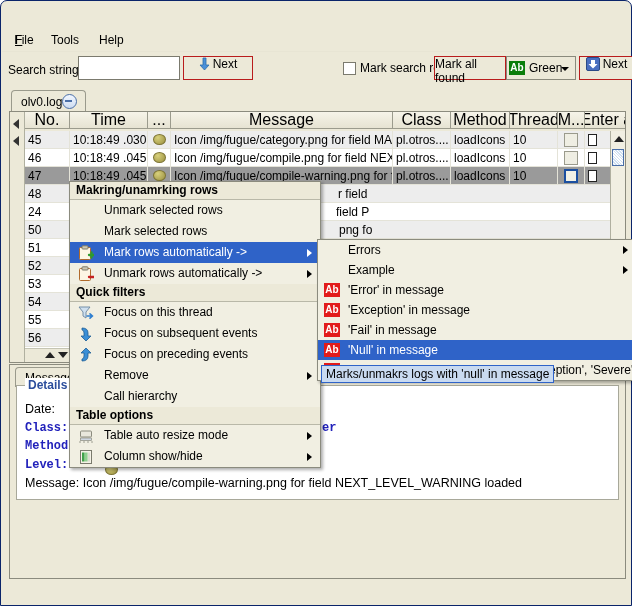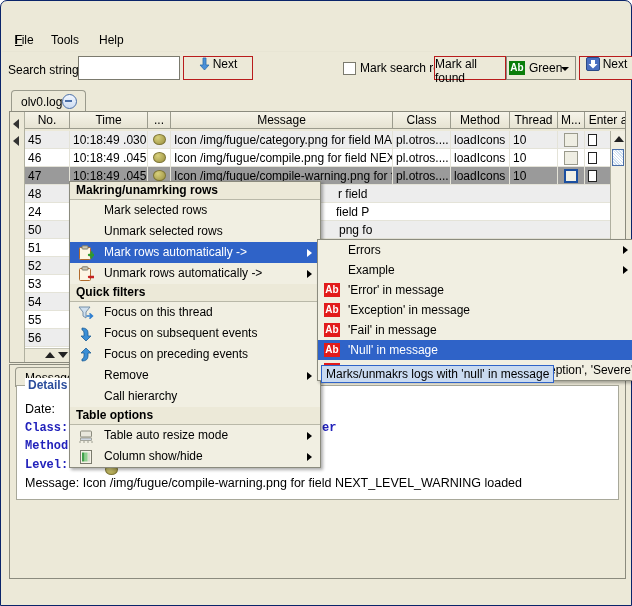--- a/index.html
+++ b/index.html
@@ -177,21 +177,21 @@
   #thead {
     position: absolute; left: 15px; top: 0; height: 19px; width: 602px;
     background: #ece9d8;
   }
   .th {
     position: absolute; top: 0; height: 17px;
     background: linear-gradient(to bottom,#f6f4e9,#e6e3d2);
     border-right: 1px solid #9b9b8d;
     border-bottom: 1px solid #9b9b8d;
     box-sizing: border-box;
-    font-size: 12px; color: #000;
+    font-size: 16px; color: #000;
     display:flex; align-items:center; justify-content:center;
     cursor: default;
     overflow: hidden; white-space: nowrap;
   }
   #tbody {
     position: absolute; left: 15px; top: 19px; width: 602px; height: 231px;
     background: #fff;
     overflow: hidden;
   }
   .trow {
@@ -609,24 +609,24 @@
       <div class="det-row det-plain" style="top:90px">Message: Icon /img/fugue/compile-warning.png for field NEXT_LEVEL_WARNING loaded</div>
     </div>
   </div>
 
 
   <div id="ctxmenu">
 
     <div class="mheader">Makring/unamrking rows</div>
 
     <div class="mi">
+      <span>Unmark selected rows</span>
+    </div>
+    <div class="mi">
       <span>Mark selected rows</span>
-    </div>
-    <div class="mi">
-      <span>Unmark selected rows</span>
     </div>
 
     <div class="mi hl">
       <span class="micon">
         <svg width="16" height="16" viewBox="0 0 16 16">
           <rect x="1.5" y="2.5" width="11" height="12" rx="1" fill="#fdf6e4" stroke="#b06a2c"></rect>
           <rect x="4" y="0.8" width="6" height="3.2" rx="0.8" fill="#cfcab5" stroke="#7c7a68"></rect>
           <path d="M11 10 h5 M13.5 7.5 v5" stroke="#2e9b2e" stroke-width="2.3" stroke-linecap="round"></path>
         </svg>
       </span>

